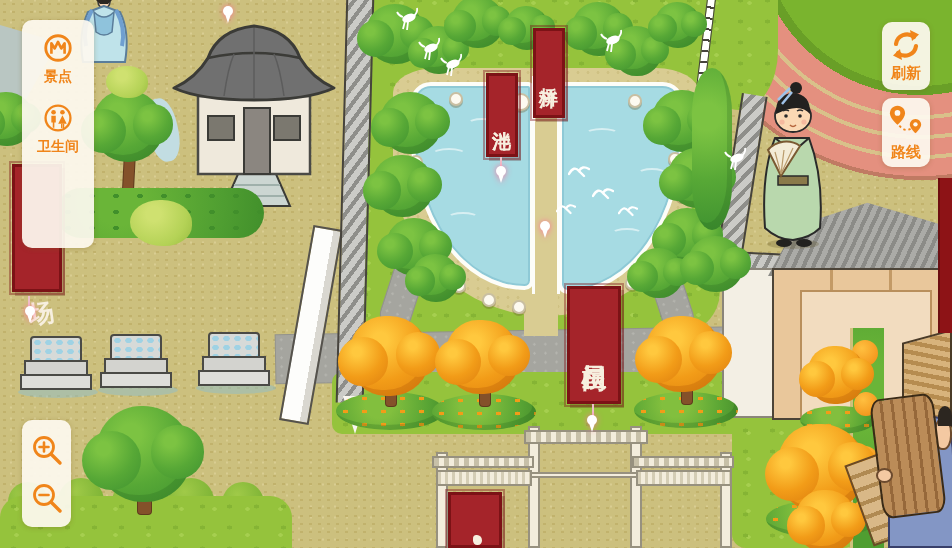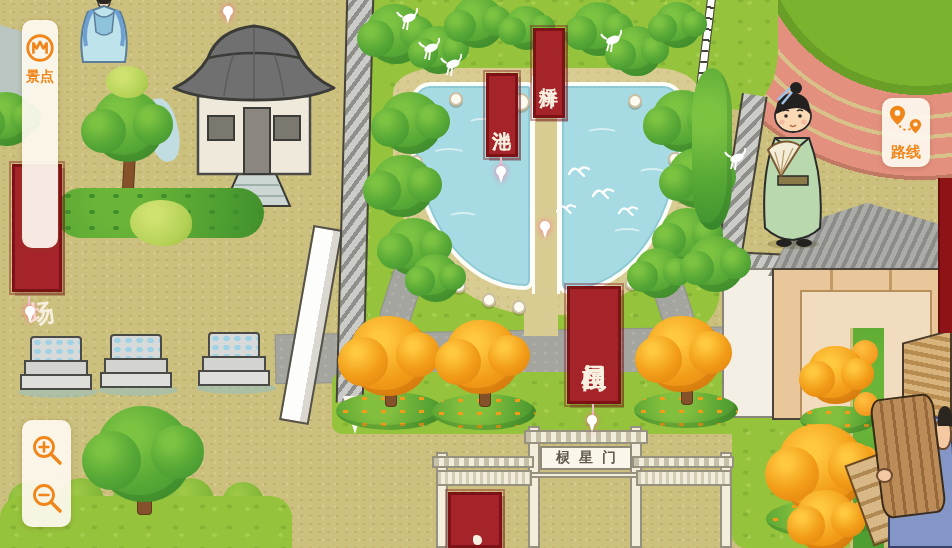--- a/index.html
+++ b/index.html
@@ -195,21 +195,20 @@
               z-index:16"></div>
   <div class="abs" style="left:800px;top:290px;width:132px;height:128px;background:#f2dcbf;
               border:2px solid #b98f5c;z-index:17"></div>
 
   <div class="abs" style="left:432px;top:418px;width:302px;height:130px;z-index:30">
     <div class="abs gp" style="left:4px;top:34px;width:12px;height:96px"></div>
     <div class="abs gp" style="left:288px;top:34px;width:12px;height:96px"></div>
     <div class="abs gp" style="left:96px;top:8px;width:12px;height:122px"></div>
     <div class="abs gp" style="left:198px;top:8px;width:12px;height:122px"></div>
     <div class="abs dentil" style="left:92px;top:12px;width:124px;height:14px"></div>
-    <div class="abs plaque" style="left:108px;top:28px;width:92px;height:24px">棂星门</div>
     <div class="abs gp" style="left:92px;top:54px;width:124px;height:6px"></div>
     <div class="abs dentil" style="left:0;top:38px;width:102px;height:12px"></div>
     <div class="abs dentil" style="left:200px;top:38px;width:102px;height:12px"></div>
     <div class="abs lattice" style="left:4px;top:52px;width:96px;height:16px"></div>
     <div class="abs lattice" style="left:204px;top:52px;width:96px;height:16px"></div>
   </div>
 
   <div class="abs" style="left:20px;top:336px;width:76px;height:62px;z-index:12">
     <div class="abs basin-shadow" style="left:-2px;top:50px;width:80px;height:12px"></div>
     <div class="abs basin-base" style="left:0;top:38px;width:72px;height:16px"></div>
@@ -379,30 +378,51 @@
 
   <div class="abs stem" style="left:500px;top:157px;height:11px;z-index:59"></div>
   <div class="abs stem" style="left:592px;top:404px;height:13px;z-index:59"></div>
   <div class="abs stem" style="left:28px;top:296px;height:11px;z-index:59"></div>
   <div class="abs marker" style="left:222px;top:6px;z-index:60"></div>
   <div class="abs marker" style="left:24px;top:306px;z-index:60"></div>
   <div class="abs marker" style="left:495px;top:166px;z-index:60"></div>
   <div class="abs marker" style="left:539px;top:221px;z-index:60"></div>
   <div class="abs marker" style="left:586px;top:415px;z-index:60"></div>
 
-  <div class="abs card" style="left:22px;top:20px;width:36px;height:228px;display:flex;flex-direction:column;align-items:center;padding-top:12px">
+  <div class="abs card" style="left:22px;top:20px;width:72px;height:228px;display:flex;flex-direction:column;align-items:center;padding-top:12px">
     <div class="ui-item">
       <svg class="icon" width="32" height="32" viewBox="0 0 34 34">
         <circle cx="17" cy="17" r="13" fill="none" stroke="#f0851a" stroke-width="3"></circle>
         <path d="M10,23 L10,12 L13.5,17.5 L17,10.5 L20.5,17.5 L24,12 L24,23" fill="none" stroke="#f0851a" stroke-width="2.8" stroke-linejoin="round"></path>
       </svg>
       <div class="ui-label" style="margin-top:3px">景点</div>
     </div>
-  </div>
-
+    <div class="ui-item" style="margin-top:17px">
+      <svg class="icon" width="32" height="32" viewBox="0 0 36 36">
+        <circle cx="18" cy="18" r="14" fill="none" stroke="#f0851a" stroke-width="2.6"></circle>
+        <circle cx="13" cy="11.5" r="2.6" fill="#f0851a"></circle>
+        <path d="M10.5,15.5 h5 v7.5 h-1.6 v6 h-1.8 v-6 h-1.6 Z" fill="#f0851a"></path>
+        <circle cx="23" cy="11.5" r="2.6" fill="#f0851a"></circle>
+        <path d="M23,15 L27.8,24.5 H18.2 Z" fill="#f0851a"></path>
+        <rect x="21.4" y="24.5" width="1.6" height="4.8" fill="#f0851a"></rect>
+        <rect x="23.4" y="24.5" width="1.6" height="4.8" fill="#f0851a"></rect>
+      </svg>
+      <div class="ui-label" style="margin-top:3px">卫生间</div>
+    </div>
+  </div>
+
+  <div class="abs card ui-item" style="left:882px;top:22px;width:48px;height:68px;justify-content:center">
+    <svg class="icon" width="34" height="34" viewBox="0 0 34 34">
+      <path d="M7,16 A11,11 0 0 1 25,9" fill="none" stroke="#f0851a" stroke-width="4.2" stroke-linecap="round"></path>
+      <polygon points="21,2 30,6.5 23,13" fill="#f0851a"></polygon>
+      <path d="M27,18 A11,11 0 0 1 9,25" fill="none" stroke="#f0851a" stroke-width="4.2" stroke-linecap="round"></path>
+      <polygon points="13,32 4,27.5 11,21" fill="#f0851a"></polygon>
+    </svg>
+    <div class="ui-label" style="margin-top:2px;font-size:15px">刷新</div>
+  </div>
   <div class="abs card ui-item" style="left:882px;top:98px;width:48px;height:69px;justify-content:center">
     <svg class="icon" width="36" height="36" viewBox="0 0 38 36">
       <path d="M10,2 C5,2 2,6 2,10 C2,15 10,22 10,22 C10,22 18,15 18,10 C18,6 15,2 10,2 Z" fill="#f0851a"></path>
       <circle cx="10" cy="9.5" r="3" fill="#fdf8ee"></circle>
       <path d="M12,23 Q18,30 24,26" stroke="#f0851a" stroke-width="2" fill="none" stroke-dasharray="2.5,3"></path>
       <path d="M29,16 C25.5,16 23,19 23,22 C23,25.5 29,31 29,31 C29,31 35,25.5 35,22 C35,19 32.5,16 29,16 Z" fill="#f0851a"></path>
       <circle cx="29" cy="21.5" r="2.3" fill="#fdf8ee"></circle>
     </svg>
     <div class="ui-label" style="margin-top:4px;font-size:15px">路线</div>
   </div>

